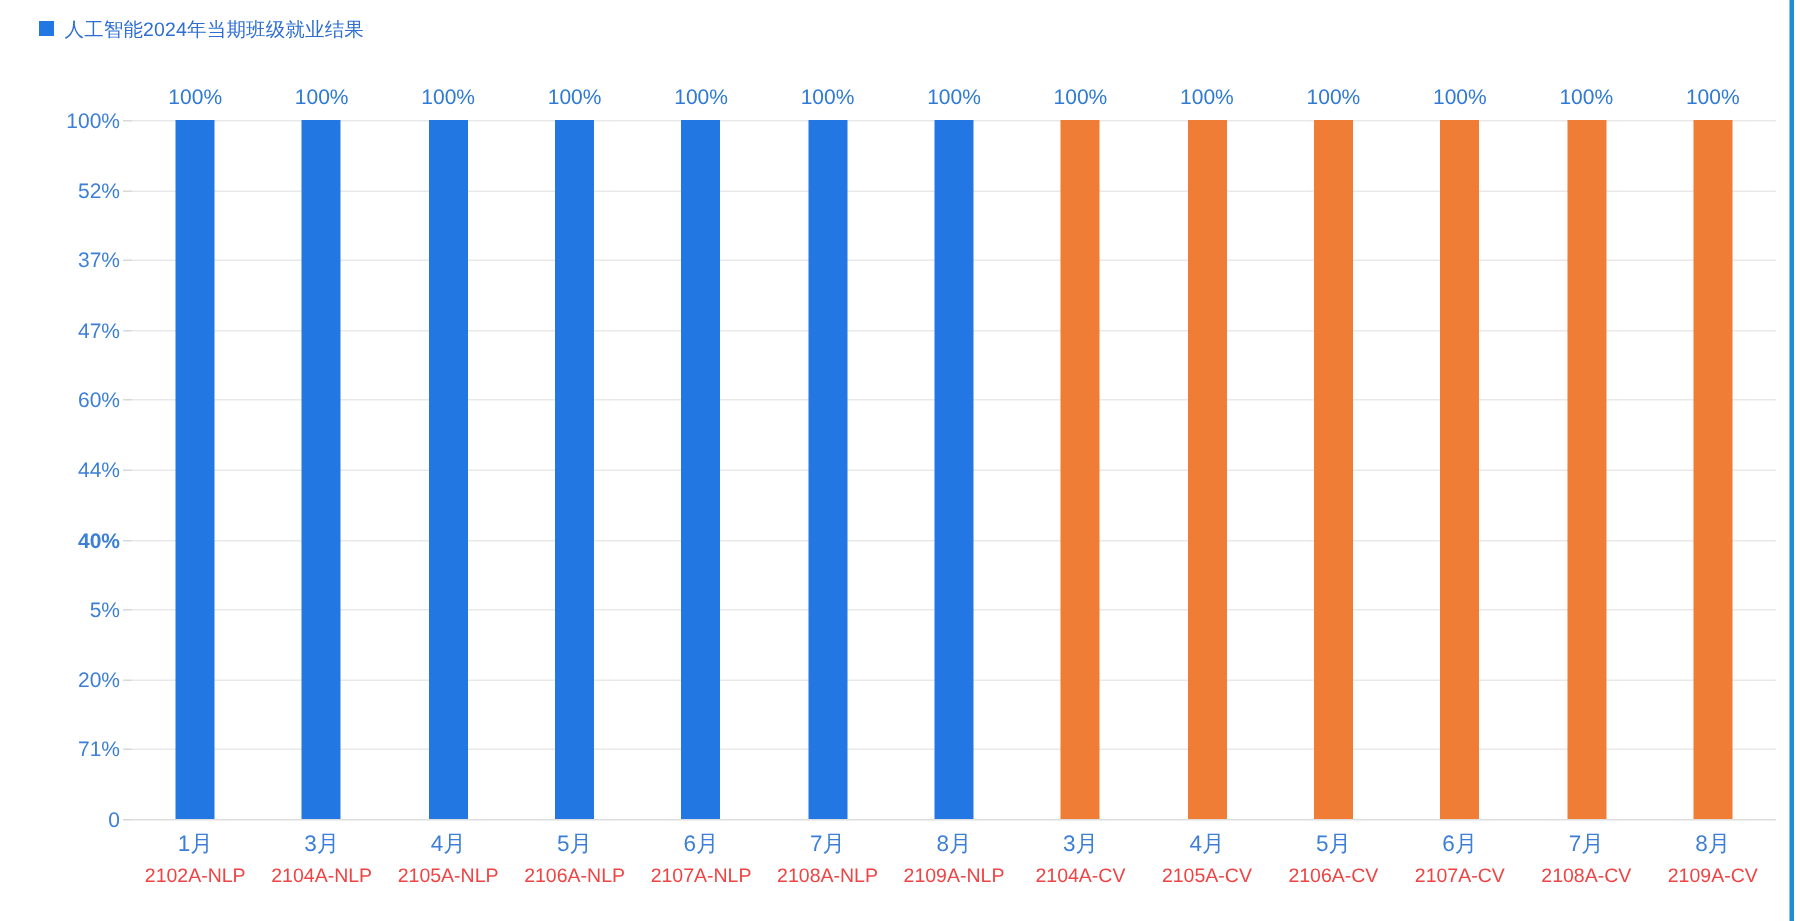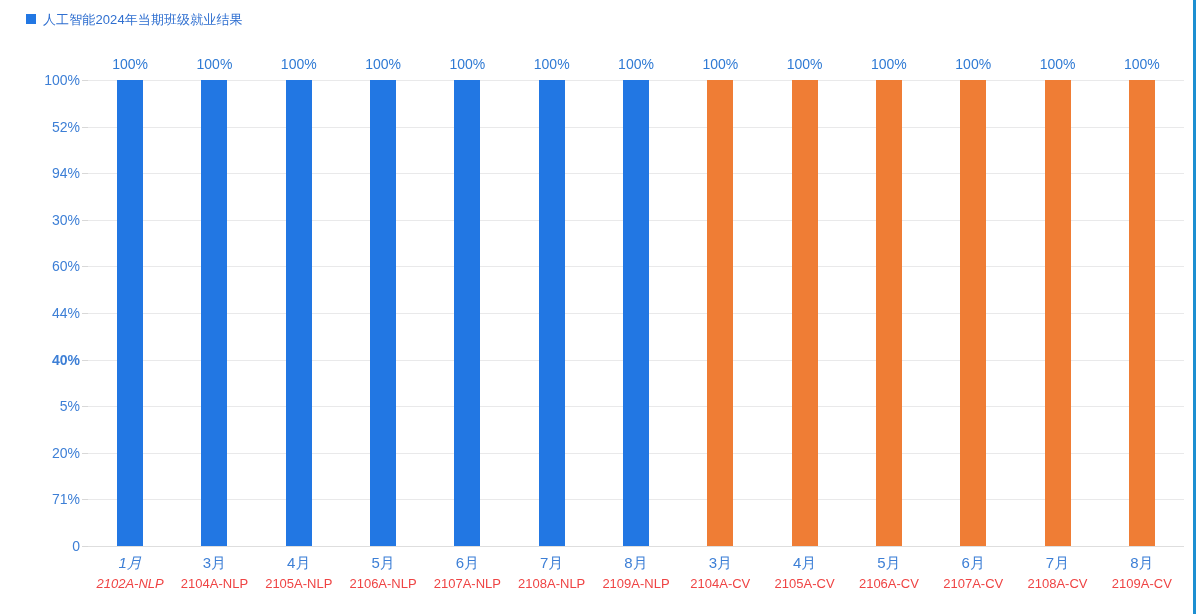--- a/index.html
+++ b/index.html
@@ -158,24 +158,24 @@
   </div>
 
   <div class="plot" id="plot-area">
       <div class="gridline" style="top: 0px;"></div>
       <div class="ytick" style="top: 0px;">100%</div>
       <div class="ytick-mark" style="top: 0px;"></div>
       <div class="gridline" style="top: 46.6px;"></div>
       <div class="ytick" style="top: 46.6px;">52%</div>
       <div class="ytick-mark" style="top: 46.6px;"></div>
       <div class="gridline" style="top: 93.2px;"></div>
-      <div class="ytick" style="top: 93.2px;">94%</div>
+      <div class="ytick" style="top: 93.2px;">37%</div>
       <div class="ytick-mark" style="top: 93.2px;"></div>
       <div class="gridline" style="top: 139.8px;"></div>
-      <div class="ytick" style="top: 139.8px;">30%</div>
+      <div class="ytick" style="top: 139.8px;">47%</div>
       <div class="ytick-mark" style="top: 139.8px;"></div>
       <div class="gridline" style="top: 186.4px;"></div>
       <div class="ytick" style="top: 186.4px;">60%</div>
       <div class="ytick-mark" style="top: 186.4px;"></div>
       <div class="gridline" style="top: 233px;"></div>
       <div class="ytick" style="top: 233px;">44%</div>
       <div class="ytick-mark" style="top: 233px;"></div>
       <div class="gridline" style="top: 279.6px;"></div>
       <div class="ytick" style="top: 279.6px; font-weight: bold;">40%</div>
       <div class="ytick-mark" style="top: 279.6px;"></div>
@@ -226,21 +226,21 @@
       </div>
       <div class="bar series-cv" style="left: 956.538px; height: 466px;">
         <span class="bar-value">100%</span>
       </div>
       <div class="bar series-cv" style="left: 1040.85px; height: 466px;">
         <span class="bar-value">100%</span>
       </div>
     </div>
 
   <div class="xlabels" id="x-axis-labels">
-      <div class="xlabel" style="left: 42.1538px; font-style: italic;">
+      <div class="xlabel" style="left: 42.1538px;">
         <div class="xlabel-line1">1月</div>
         <div class="xlabel-line2">2102A-NLP</div>
       </div>
       <div class="xlabel" style="left: 126.462px;">
         <div class="xlabel-line1">3月</div>
         <div class="xlabel-line2">2104A-NLP</div>
       </div>
       <div class="xlabel" style="left: 210.769px;">
         <div class="xlabel-line1">4月</div>
         <div class="xlabel-line2">2105A-NLP</div>

